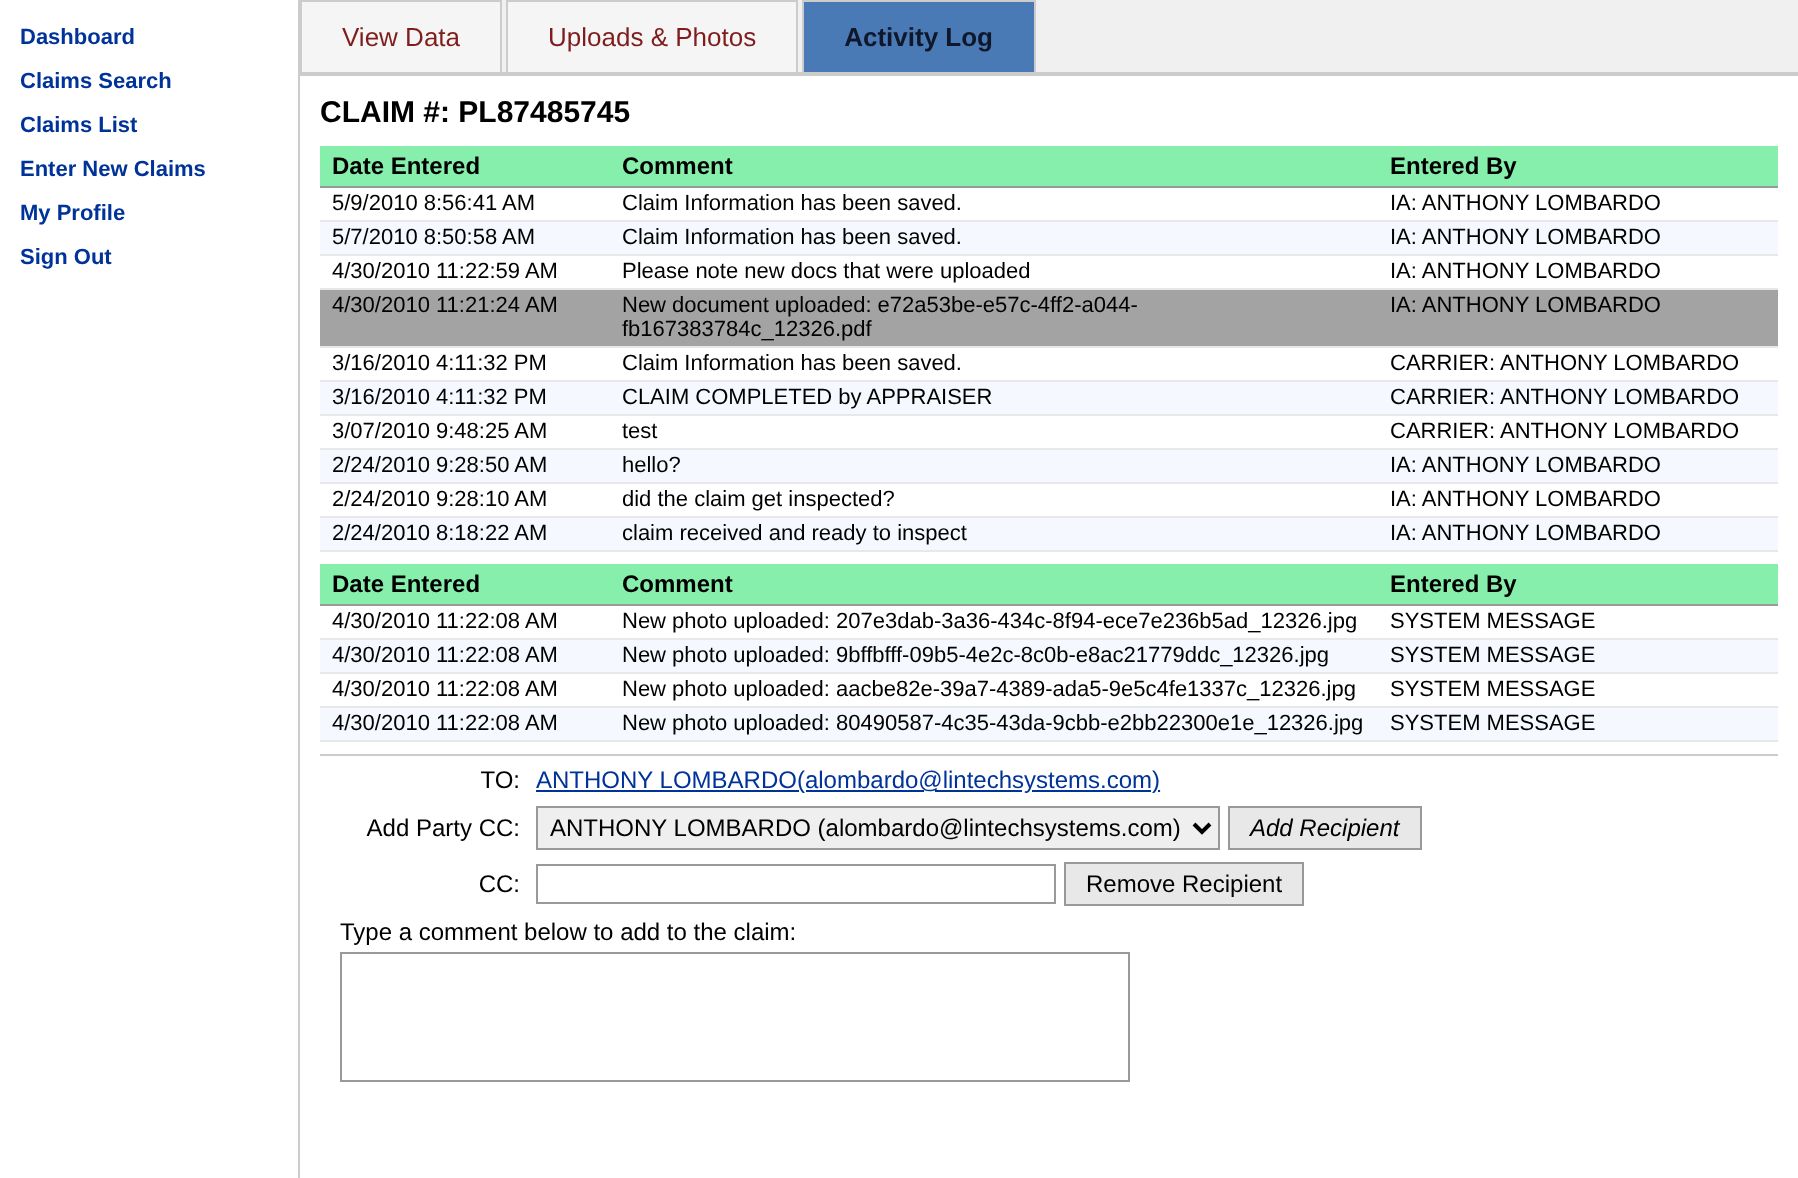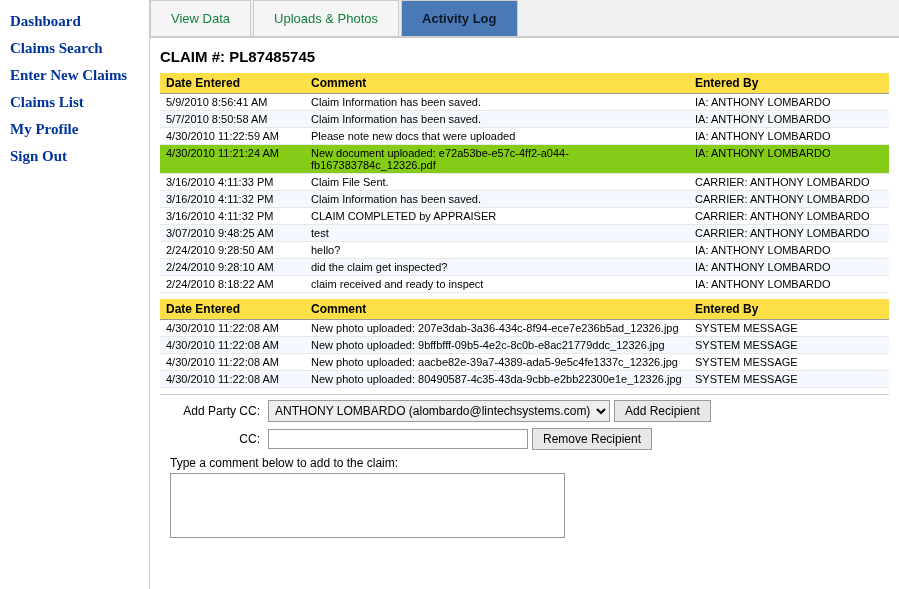--- a/index.html
+++ b/index.html
@@ -2,44 +2,44 @@
 <html><head>
   <meta charset="utf-8">
   <style>
     * { box-sizing: border-box; margin: 0; padding: 0; }
     body { font-family: Arial, sans-serif; font-size: 12px; background: #fff; color: #000; }
     
     .container { display: flex; height: 589px; width: 899px; overflow: hidden; }
     
     
     .sidebar { width: 150px; background: #fff; border-right: 1px solid #ccc; padding: 8px 0; flex-shrink: 0; }
-    .sidebar a { display: block; color: #003399; text-decoration: none; padding: 5px 10px; font-size: 15px; font-weight: bold; font-family: Liberation Serif, serif; }
+    .sidebar a { display: block; color: #003399; text-decoration: none; padding: 5px 10px; font-size: 11px; font-weight: bold; }
     
     
     .main { flex: 1; display: flex; flex-direction: column; overflow: hidden; }
     
     
     .tabs { display: flex; border-bottom: 2px solid #ccc; background: #f0f0f0; }
     .tab { padding: 10px 20px; cursor: pointer; border: 1px solid #ccc; border-bottom: none; background: #e8e8e8; color: #333; font-size: 13px; margin-right: 2px; }
     .tab.active { background: #4a7ab5; color: #0f172a; font-weight: bold; }
-    .tab:not(.active) { background: #f5f5f5; color: #15803d; }
+    .tab:not(.active) { background: #f5f5f5; color: #7f1d1d; }
     
     
     .content { padding: 10px; overflow-y: auto; flex: 1; }
     
     .claim-title { font-size: 15px; font-weight: bold; margin-bottom: 8px; }
     
     
     .section-header { background: #b8cce4; padding: 4px 6px; font-weight: bold; font-size: 12px; margin-bottom: 0; }
     
     table { width: 100%; border-collapse: collapse; margin-bottom: 6px; }
-    table th { background: #fde047; padding: 3px 6px; text-align: left; font-weight: bold; font-size: 12px; border-bottom: 1px solid #999; }
+    table th { background: #86efac; padding: 3px 6px; text-align: left; font-weight: bold; font-size: 12px; border-bottom: 1px solid #999; }
     table td { padding: 2px 6px; font-size: 11px; border-bottom: 1px solid #e8e8e8; vertical-align: top; }
     table tr:nth-child(even) td { background: #f5f8ff; }
-    table tr.highlighted td { background: #84cc16; }
+    table tr.highlighted td { background: #a3a3a3; }
     
     .col-date { width: 145px; }
     .col-comment { width: auto; }
     .col-entered { width: 200px; margin-left: 16px; }
     
     
     .form-section { padding: 5px 10px; border-top: 1px solid #ccc; }
     .form-row { display: flex; align-items: center; margin-bottom: 6px; font-size: 12px; }
     .form-row label { margin-right: 8px; min-width: 90px; text-align: right; font-weight: normal; }
     .form-row .to-value { color: #003399; text-decoration: underline; font-size: 12px; }
@@ -57,22 +57,22 @@
     .textarea-wrapper { position: relative; display: inline-block; }
   </style>
 </head>
 <body>
 
 <div class="container">
 
   <div class="sidebar">
     <a>Dashboard</a>
     <a>Claims Search</a>
+    <a>Claims List</a>
     <a>Enter New Claims</a>
-    <a>Claims List</a>
     <a>My Profile</a>
     <a>Sign Out</a>
   </div>
 
   <div class="main">
 
     <div class="tabs">
       <div class="tab">View Data</div>
       <div class="tab">Uploads &amp; Photos</div>
       <div class="tab active">Activity Log</div>
@@ -104,25 +104,20 @@
     <td>4/30/2010 11:22:59 AM</td>
     <td>Please note new docs that were uploaded</td>
     <td>IA: ANTHONY LOMBARDO</td>
   </tr>
             <tr class="highlighted">
     <td>4/30/2010 11:21:24 AM</td>
     <td>New document uploaded: e72a53be-e57c-4ff2-a044-fb167383784c_12326.pdf</td>
     <td>IA: ANTHONY LOMBARDO</td>
   </tr>
             <tr>
-    <td>3/16/2010 4:11:33 PM</td>
-    <td>Claim File Sent.</td>
-    <td>CARRIER: ANTHONY LOMBARDO</td>
-  </tr>
-            <tr>
     <td>3/16/2010 4:11:32 PM</td>
     <td>Claim Information has been saved.</td>
     <td>CARRIER: ANTHONY LOMBARDO</td>
   </tr>
             <tr>
     <td>3/16/2010 4:11:32 PM</td>
     <td>CLAIM COMPLETED by APPRAISER</td>
     <td>CARRIER: ANTHONY LOMBARDO</td>
   </tr>
             <tr>
@@ -175,25 +170,29 @@
             <tr>
     <td>4/30/2010 11:22:08 AM</td>
     <td>New photo uploaded: 80490587-4c35-43da-9cbb-e2bb22300e1e_12326.jpg</td>
     <td>SYSTEM MESSAGE</td>
   </tr>
           </tbody>
       </table>
 
       <div class="form-section">
         <div class="form-row">
+          <label>TO:</label>
+          <span class="to-value">ANTHONY LOMBARDO(alombardo@lintechsystems.com)</span>
+        </div>
+        <div class="form-row">
           <label>Add Party CC:</label>
           <select>
             <option>ANTHONY LOMBARDO (alombardo@lintechsystems.com)</option>
           </select>
-          <button style="margin-left:4px;">Add Recipient</button>
+          <button style="margin-left:4px;font-style:italic;">Add Recipient</button>
         </div>
         <div class="form-row">
           <label>CC:</label>
           <input type="text" style="width: 260px;" value="">
           <button style="margin-left:4px;">Remove Recipient</button>
         </div>
         <div class="comment-label">Type a comment below to add to the claim:</div>
         <div class="textarea-wrapper">
           <textarea style="width: 395px;"></textarea>
         </div>

